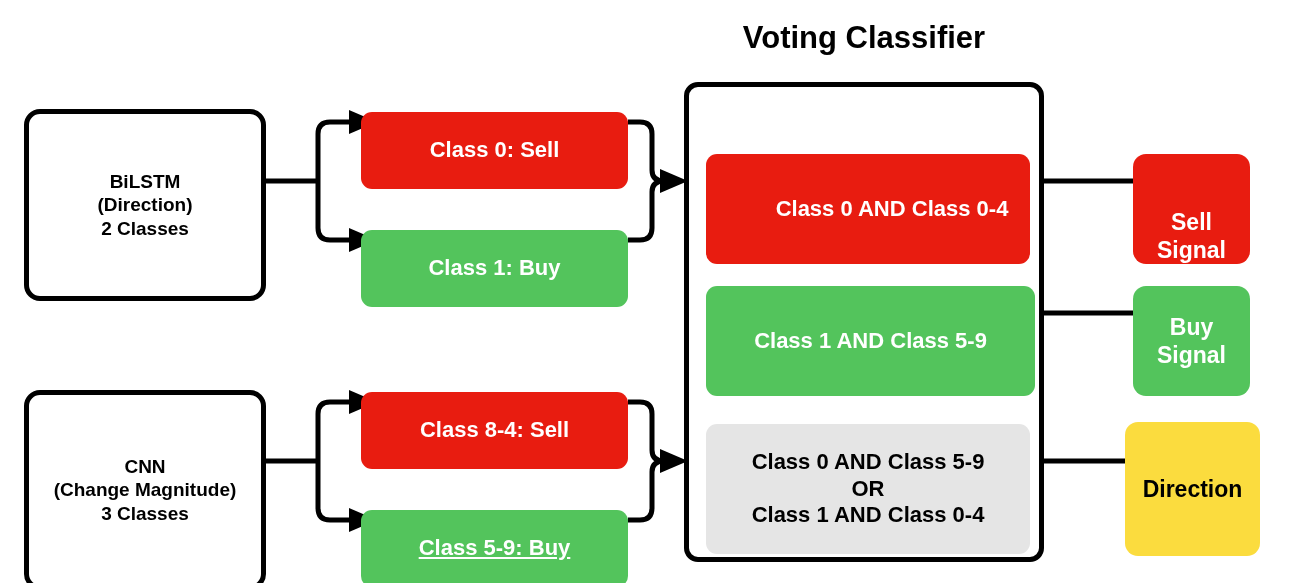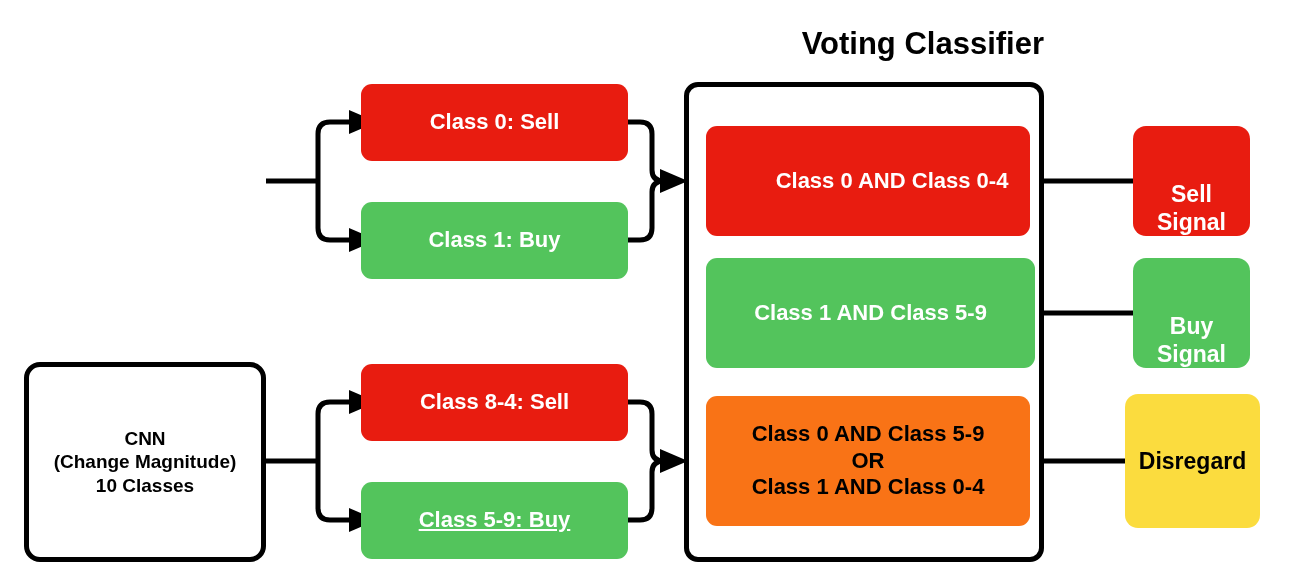--- a/index.html
+++ b/index.html
@@ -18,20 +18,21 @@
   .node {
     position: absolute;
     box-sizing: border-box;
     display: flex;
     align-items: center;
     justify-content: center;
     text-align: center;
     font-weight: bold;
     line-height: 1.22;
     white-space: pre-line;
+    margin-top: 28px;
   }
   
   .model-box {
     background: #ffffff;
     border: 5px solid #000000;
     border-radius: 16px;
     color: #000000;
     font-size: 19px;
   }
   
@@ -51,27 +52,27 @@
     text-align: center;
     white-space: nowrap;
   }
   .chip {
     border-radius: 11px;
     color: #ffffff;
     font-size: 22px;
   }
   .chip-red   { background: #E81C10; color: #ffffff; }
   .chip-green { background: #53C45C; color: #ffffff; border-radius: 11px; }
-  .chip-yellow{ background: #f97316; color: #000000; }
+  .chip-yellow{ background: #e5e5e5; color: #000000; }
   .signal {
     border-radius: 13px;
     font-size: 23px;
   }
   .sig-red   { background: #E81C10; color: #ffffff; }
-  .sig-green { background: #53C45C; color: #ffffff; align-items: flex-end; }
+  .sig-green { background: #53C45C; color: #ffffff; }
   .sig-yellow{ background: #FBDC3E; color: #000000; }
 
   .edge-layer {
     position: absolute;
     left: 0; top: 0;
     width: 1298px;
     height: 583px;
     pointer-events: none;
   }
   .edge-layer path, .edge-layer line {
@@ -114,44 +115,49 @@
     <line x1="1031" y1="181" x2="1196" y2="181"></line>
     <polygon class="arrowhead" points="1192,169 1220,181 1192,193"></polygon>
 
     <line x1="1031" y1="313" x2="1196" y2="313"></line>
     <polygon class="arrowhead" points="1192,301 1220,313 1192,325"></polygon>
 
     <line x1="1031" y1="461" x2="1190" y2="461"></line>
     <polygon class="arrowhead" points="1186,449 1214,461 1186,473"></polygon>
   </svg>
 
+  <div class="node model-box" style="left:24px; top:81px; width:242px; height:192px;">
+    <span>BiLSTM
+(Direction)
+2 Classes</span>
+  </div>
 
   <div class="node model-box" style="left:24px; top:362px; width:242px; height:200px;">
     <span>CNN
 (Change Magnitude)
-10 Classes</span>
+3 Classes</span>
   </div>
 
   <div class="node chip chip-red" style="left:361px; top:84px; width:267px; height:77px;">
     <span>Class 0: Sell</span>
   </div>
 
   <div class="node chip chip-green" style="left:361px; top:202px; width:267px; height:77px;">
     <span>Class 1: Buy</span>
   </div>
 
   <div class="node chip chip-red" style="left:361px; top:364px; width:267px; height:77px;">
     <span>Class 8-4: Sell</span>
   </div>
 
   <div class="node chip chip-green" style="left:361px; top:482px; width:267px; height:77px;text-decoration:underline;">
     <span>Class  5-9: Buy</span>
   </div>
 
-  <div class="panel-title" style="left:684px; top:26px; width:360px;text-align:right;">Voting Classifier</div>
+  <div class="panel-title" style="left:684px; top:20px; width:360px;">Voting Classifier</div>
 
   <div class="panel" style="left:684px; top:82px; width:360px; height:480px;"></div>
 
   <div class="node chip chip-red" style="left:706px; top:126px; width:324px; height:110px;padding-left:48px;">
     <span>Class 0 AND Class 0-4</span>
   </div>
 
   <div class="node chip chip-green" style="left:706px; top:258px; width:329px; height:110px;">
     <span>Class 1 AND Class 5-9</span>
   </div>
@@ -166,16 +172,16 @@
     <span>Sell
 Signal</span>
   </div>
 
   <div class="node signal sig-green" style="left:1133px; top:258px; width:117px; height:110px;">
     <span>Buy
 Signal</span>
   </div>
 
   <div class="node signal sig-yellow" style="left:1125px; top:394px; width:135px; height:134px;">
-    <span>Disregard</span>
+    <span>Direction</span>
   </div>
 
 </div>
 
 </body></html>

